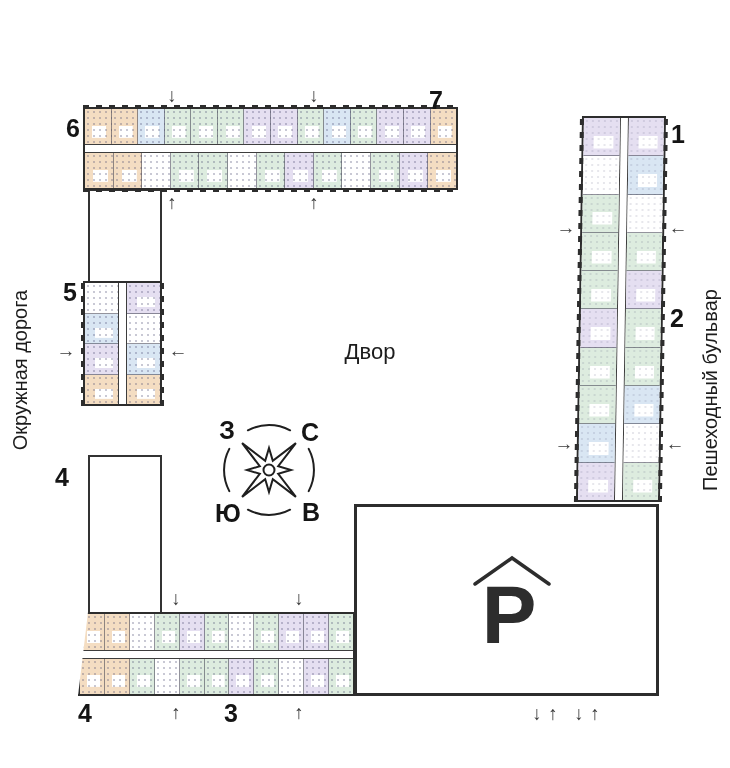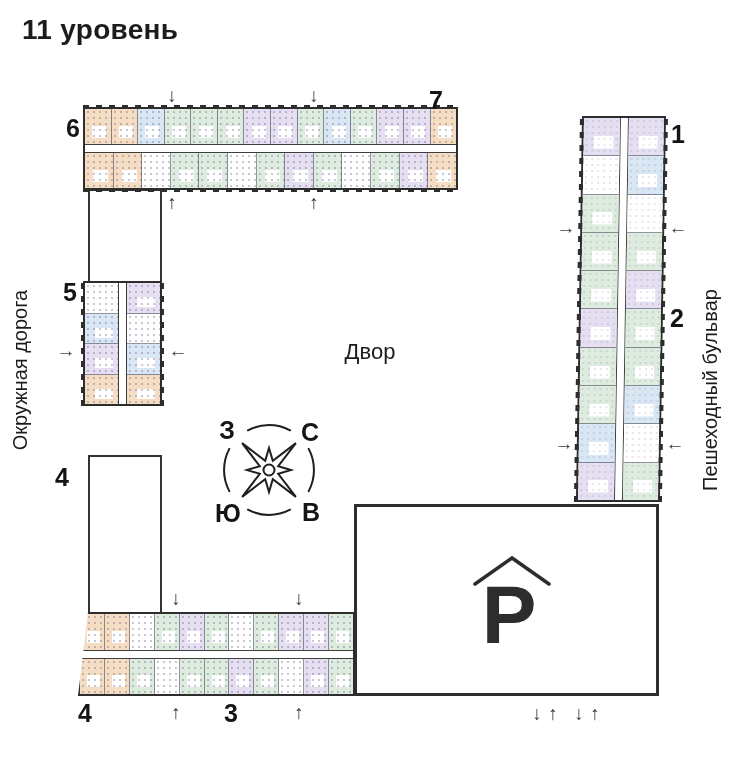--- a/index.html
+++ b/index.html
@@ -56,21 +56,20 @@
   .p-roof{position:absolute;left:115px;top:46px;}
 
   #compass{position:absolute;left:199px;top:400px;}
   #compass text{font-family:"Liberation Sans",sans-serif;font-size:25px;font-weight:700;fill:#151515;}
 </style>
 </head>
 <body>
 
 <div class="canvas">
 
-  <div class="title">11 уровень</div>
   <div class="dvor-label">Двор</div>
   <div class="street-left">Окружная дорога</div>
   <div class="street-right">Пешеходный бульвар</div>
 
   <div class="outline" id="connector"></div>
   <div class="outline" id="tower4"></div>
 
   <div id="parking">
     <svg class="p-roof" width="80" height="34" viewBox="0 0 80 34">
       <polyline points="3,31 40,5 77,31" fill="none" stroke="#2d2d2d" stroke-width="3.5" stroke-linecap="round"></polyline>

